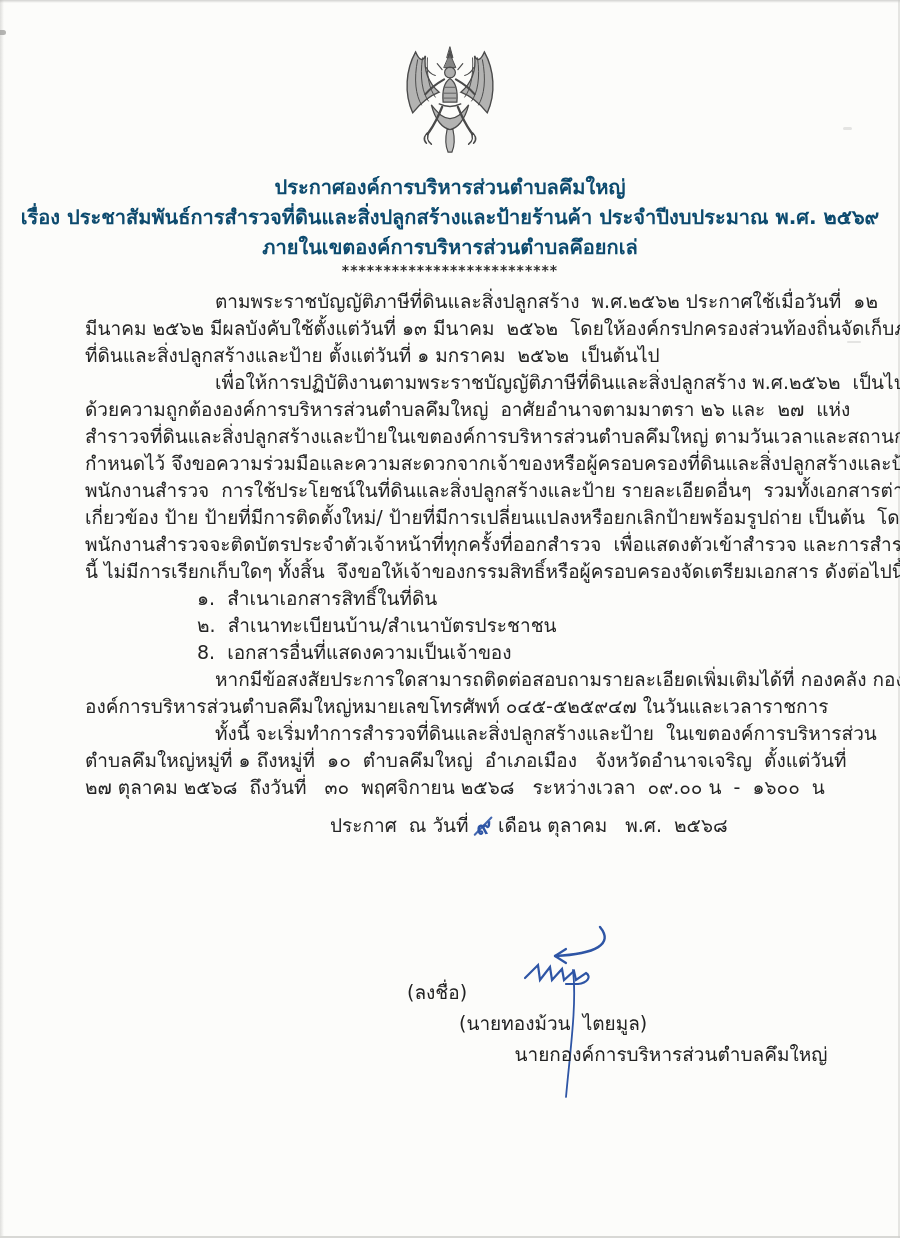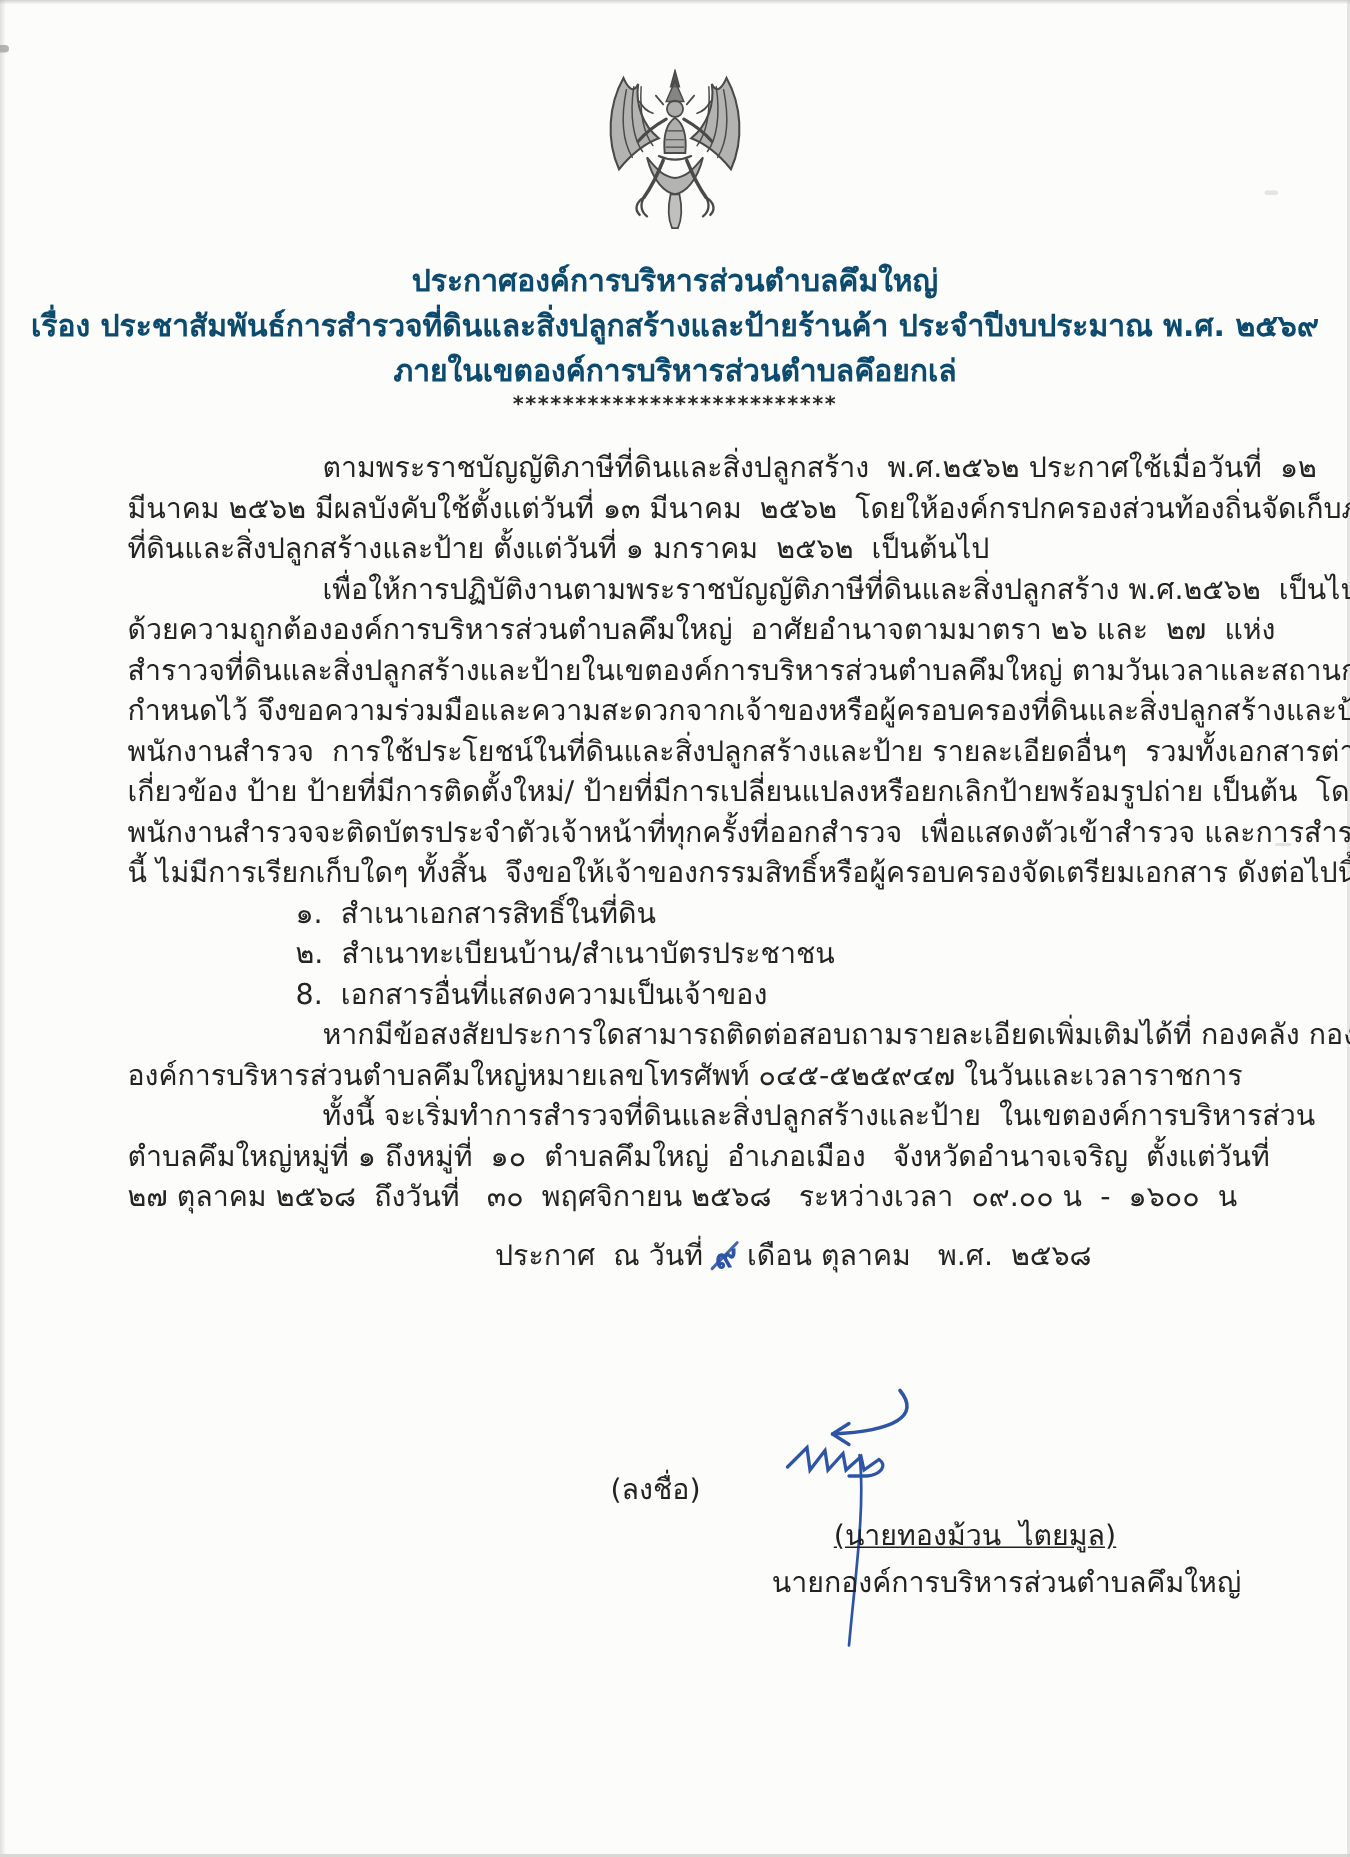--- a/index.html
+++ b/index.html
@@ -22,34 +22,34 @@
   .speck.s1{left:843px;top:127px;width:9px;height:3px;}
   .speck.s2{left:847px;top:341px;width:14px;height:2px;}
   .speck.s3{left:850px;top:562px;width:11px;height:2px;}
 
   .emblem-wrap{position:absolute;left:0;top:46px;width:900px;text-align:center;}
   .garuda{display:inline-block;}
 
   .header-block{position:absolute;left:0;top:172px;width:900px;text-align:center;font-weight:bold;font-size:20px;line-height:30px;color:#0c4a6e;}
   .divider{position:absolute;left:0;top:262px;width:900px;text-align:center;font-weight:bold;font-size:14px;letter-spacing:1px;color:#2a2a2a;}
 
-  .body-block{position:absolute;left:85px;top:299px;width:780px;font-size:19px;line-height:27px;color:#242424;}
+  .body-block{position:absolute;left:85px;top:288px;width:780px;font-size:19px;line-height:27px;color:#242424;}
   .line{white-space:pre;}
   .indent{text-indent:130px;}
   .list-line{margin-left:112px;}
 
   .closing{margin-top:5px;margin-left:145px;white-space:pre;}
   .date-line{margin-top:11px;margin-left:245px;white-space:pre;}
   .hand-day{display:inline-block;color:#2e55a5;font-size:21px;position:relative;margin:0 7px;transform:rotate(-8deg) translateY(2px);font-weight:bold;}
   .hand-day::after{content:"";position:absolute;left:-6px;top:11px;width:26px;height:2px;background:#2e55a5;transform:rotate(-38deg);border-radius:2px;opacity:.9;}
 
   .sig-block{position:absolute;left:85px;top:920px;width:780px;height:300px;font-size:19px;}
   .sig-ink{position:absolute;left:415px;top:2px;}
   .sign-label{position:absolute;left:322px;top:57px;white-space:pre;}
-  .signer-name{position:absolute;left:395px;top:88px;width:340px;text-align:center;white-space:pre;text-decoration:underline;}
+  .signer-name{position:absolute;left:374px;top:88px;width:340px;white-space:pre;}
   .signer-title{position:absolute;left:406px;top:119px;width:360px;text-align:center;white-space:pre;}
 </style>
 </head>
 <body>
 
 <div class="page">
 
   <div class="edge-top"></div>
   <div class="edge-left"></div>
   <div class="edge-bottom"></div>

